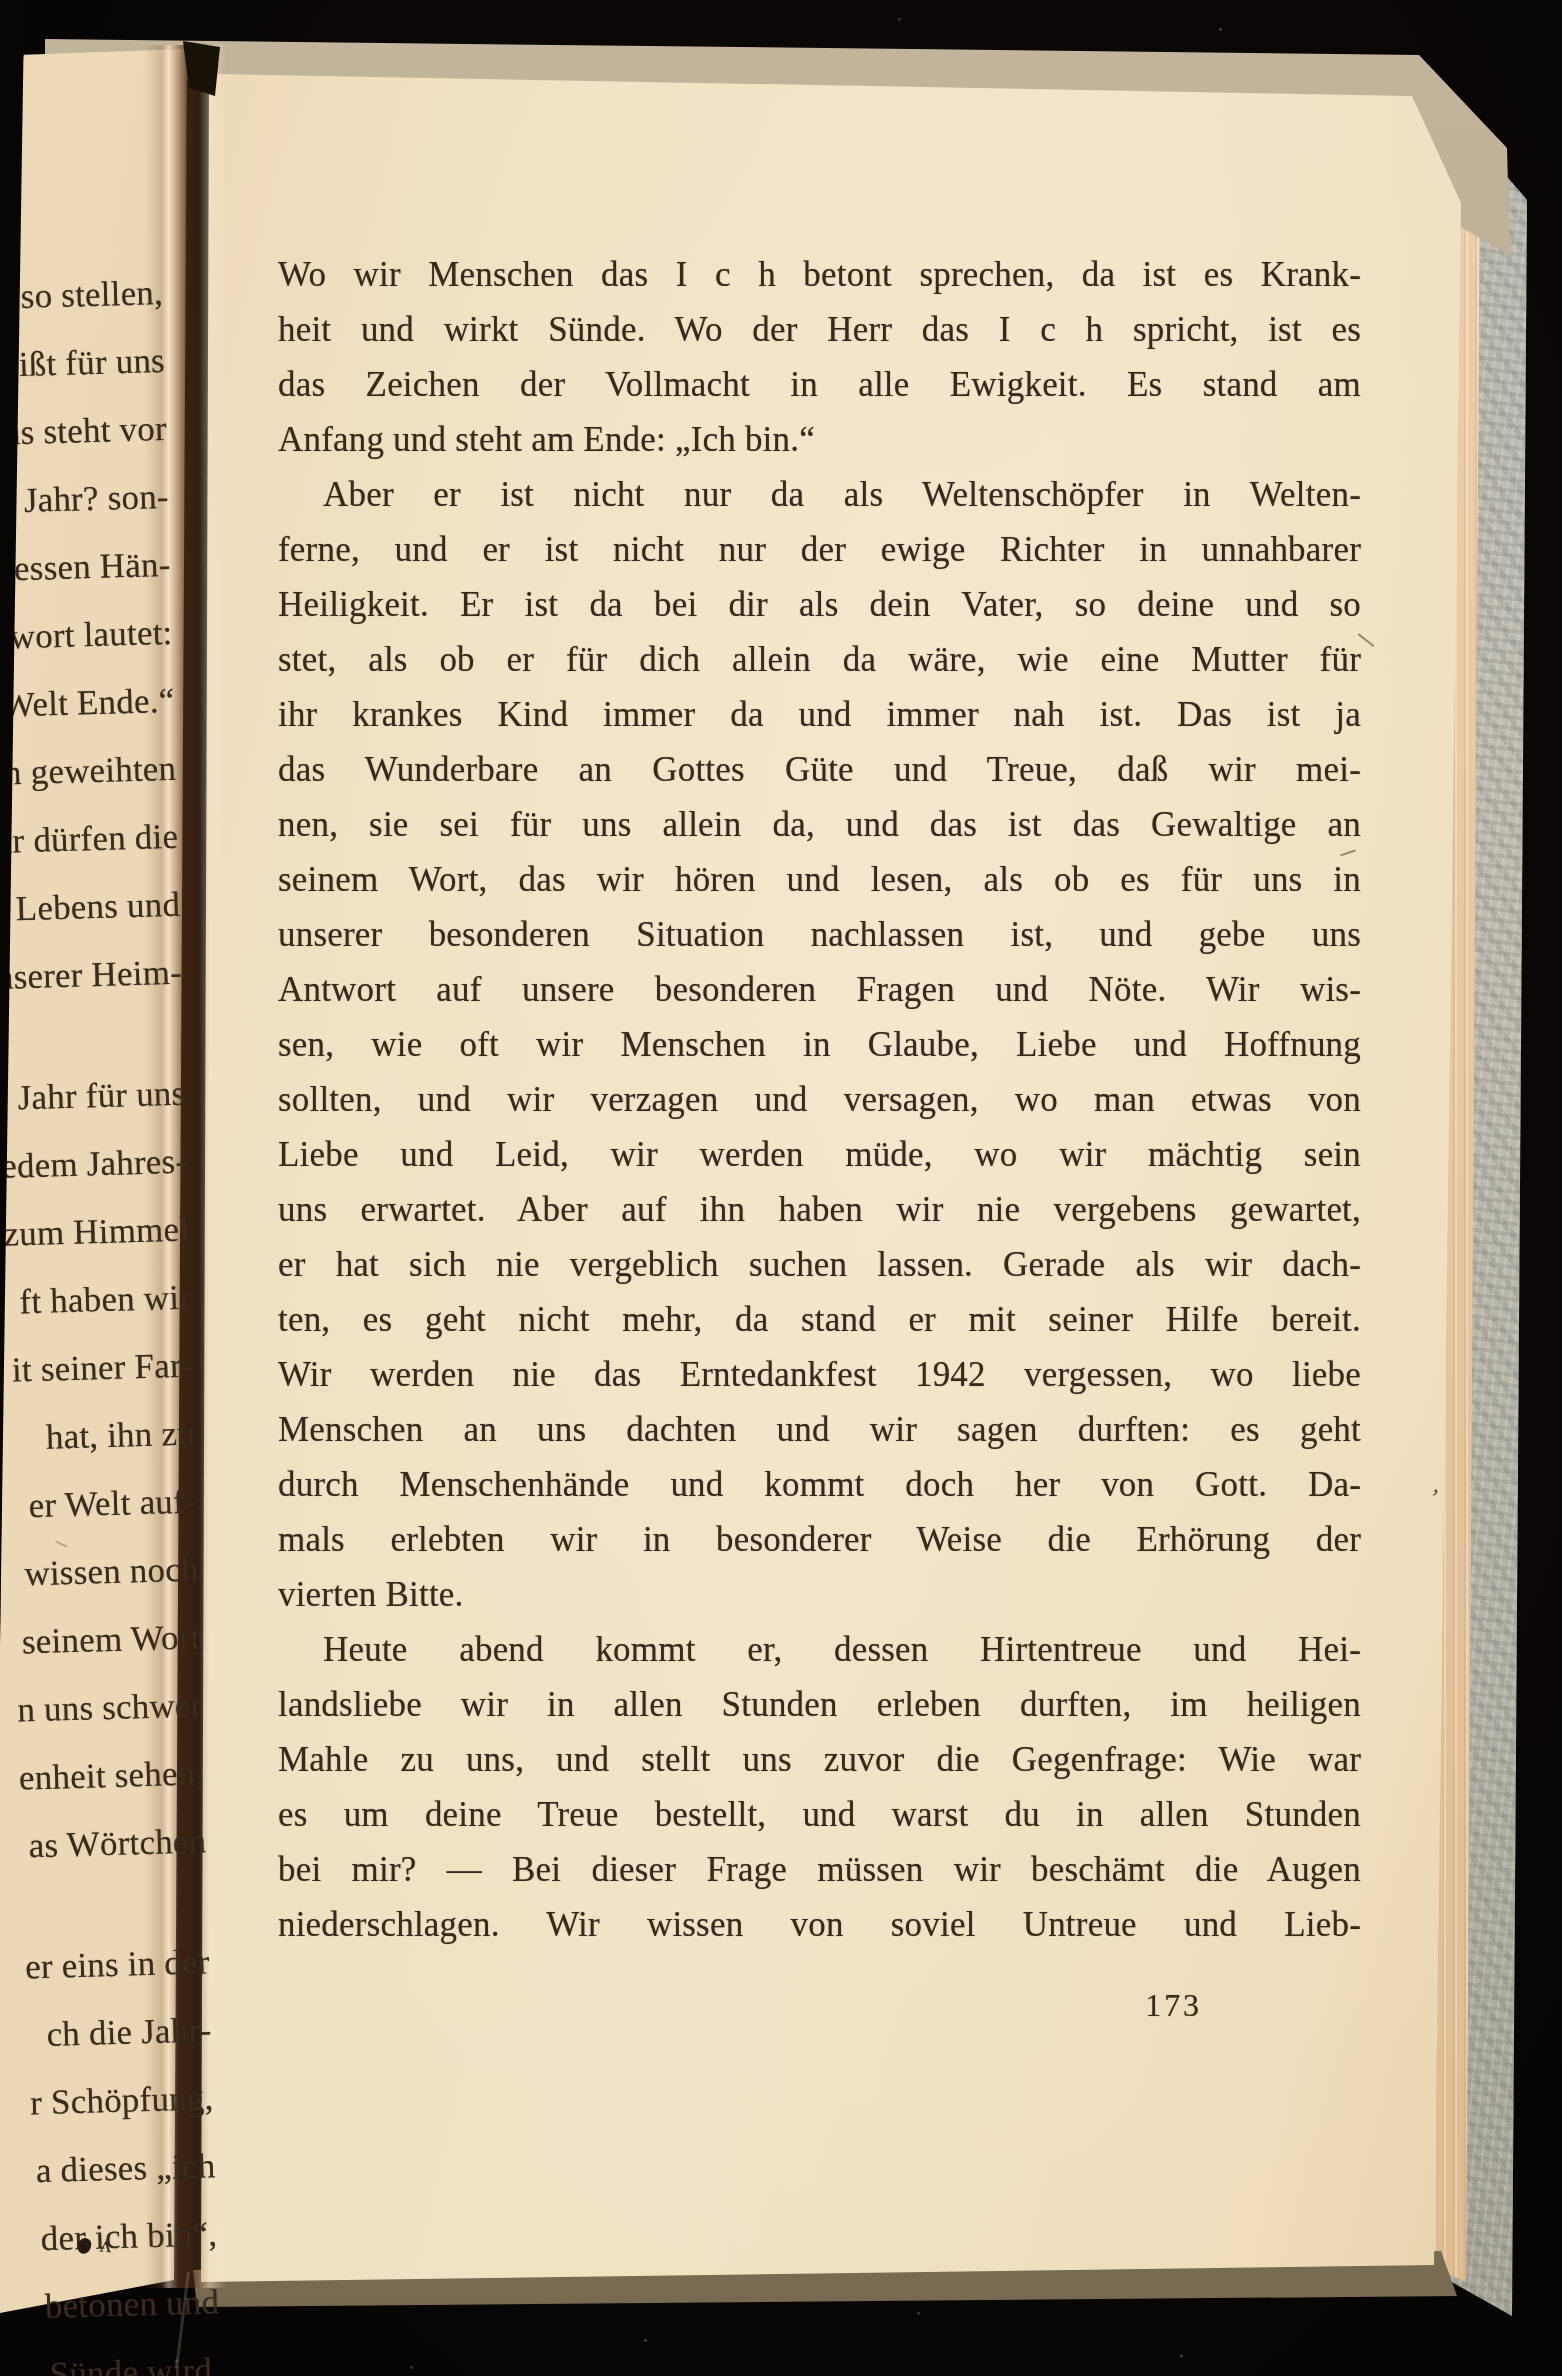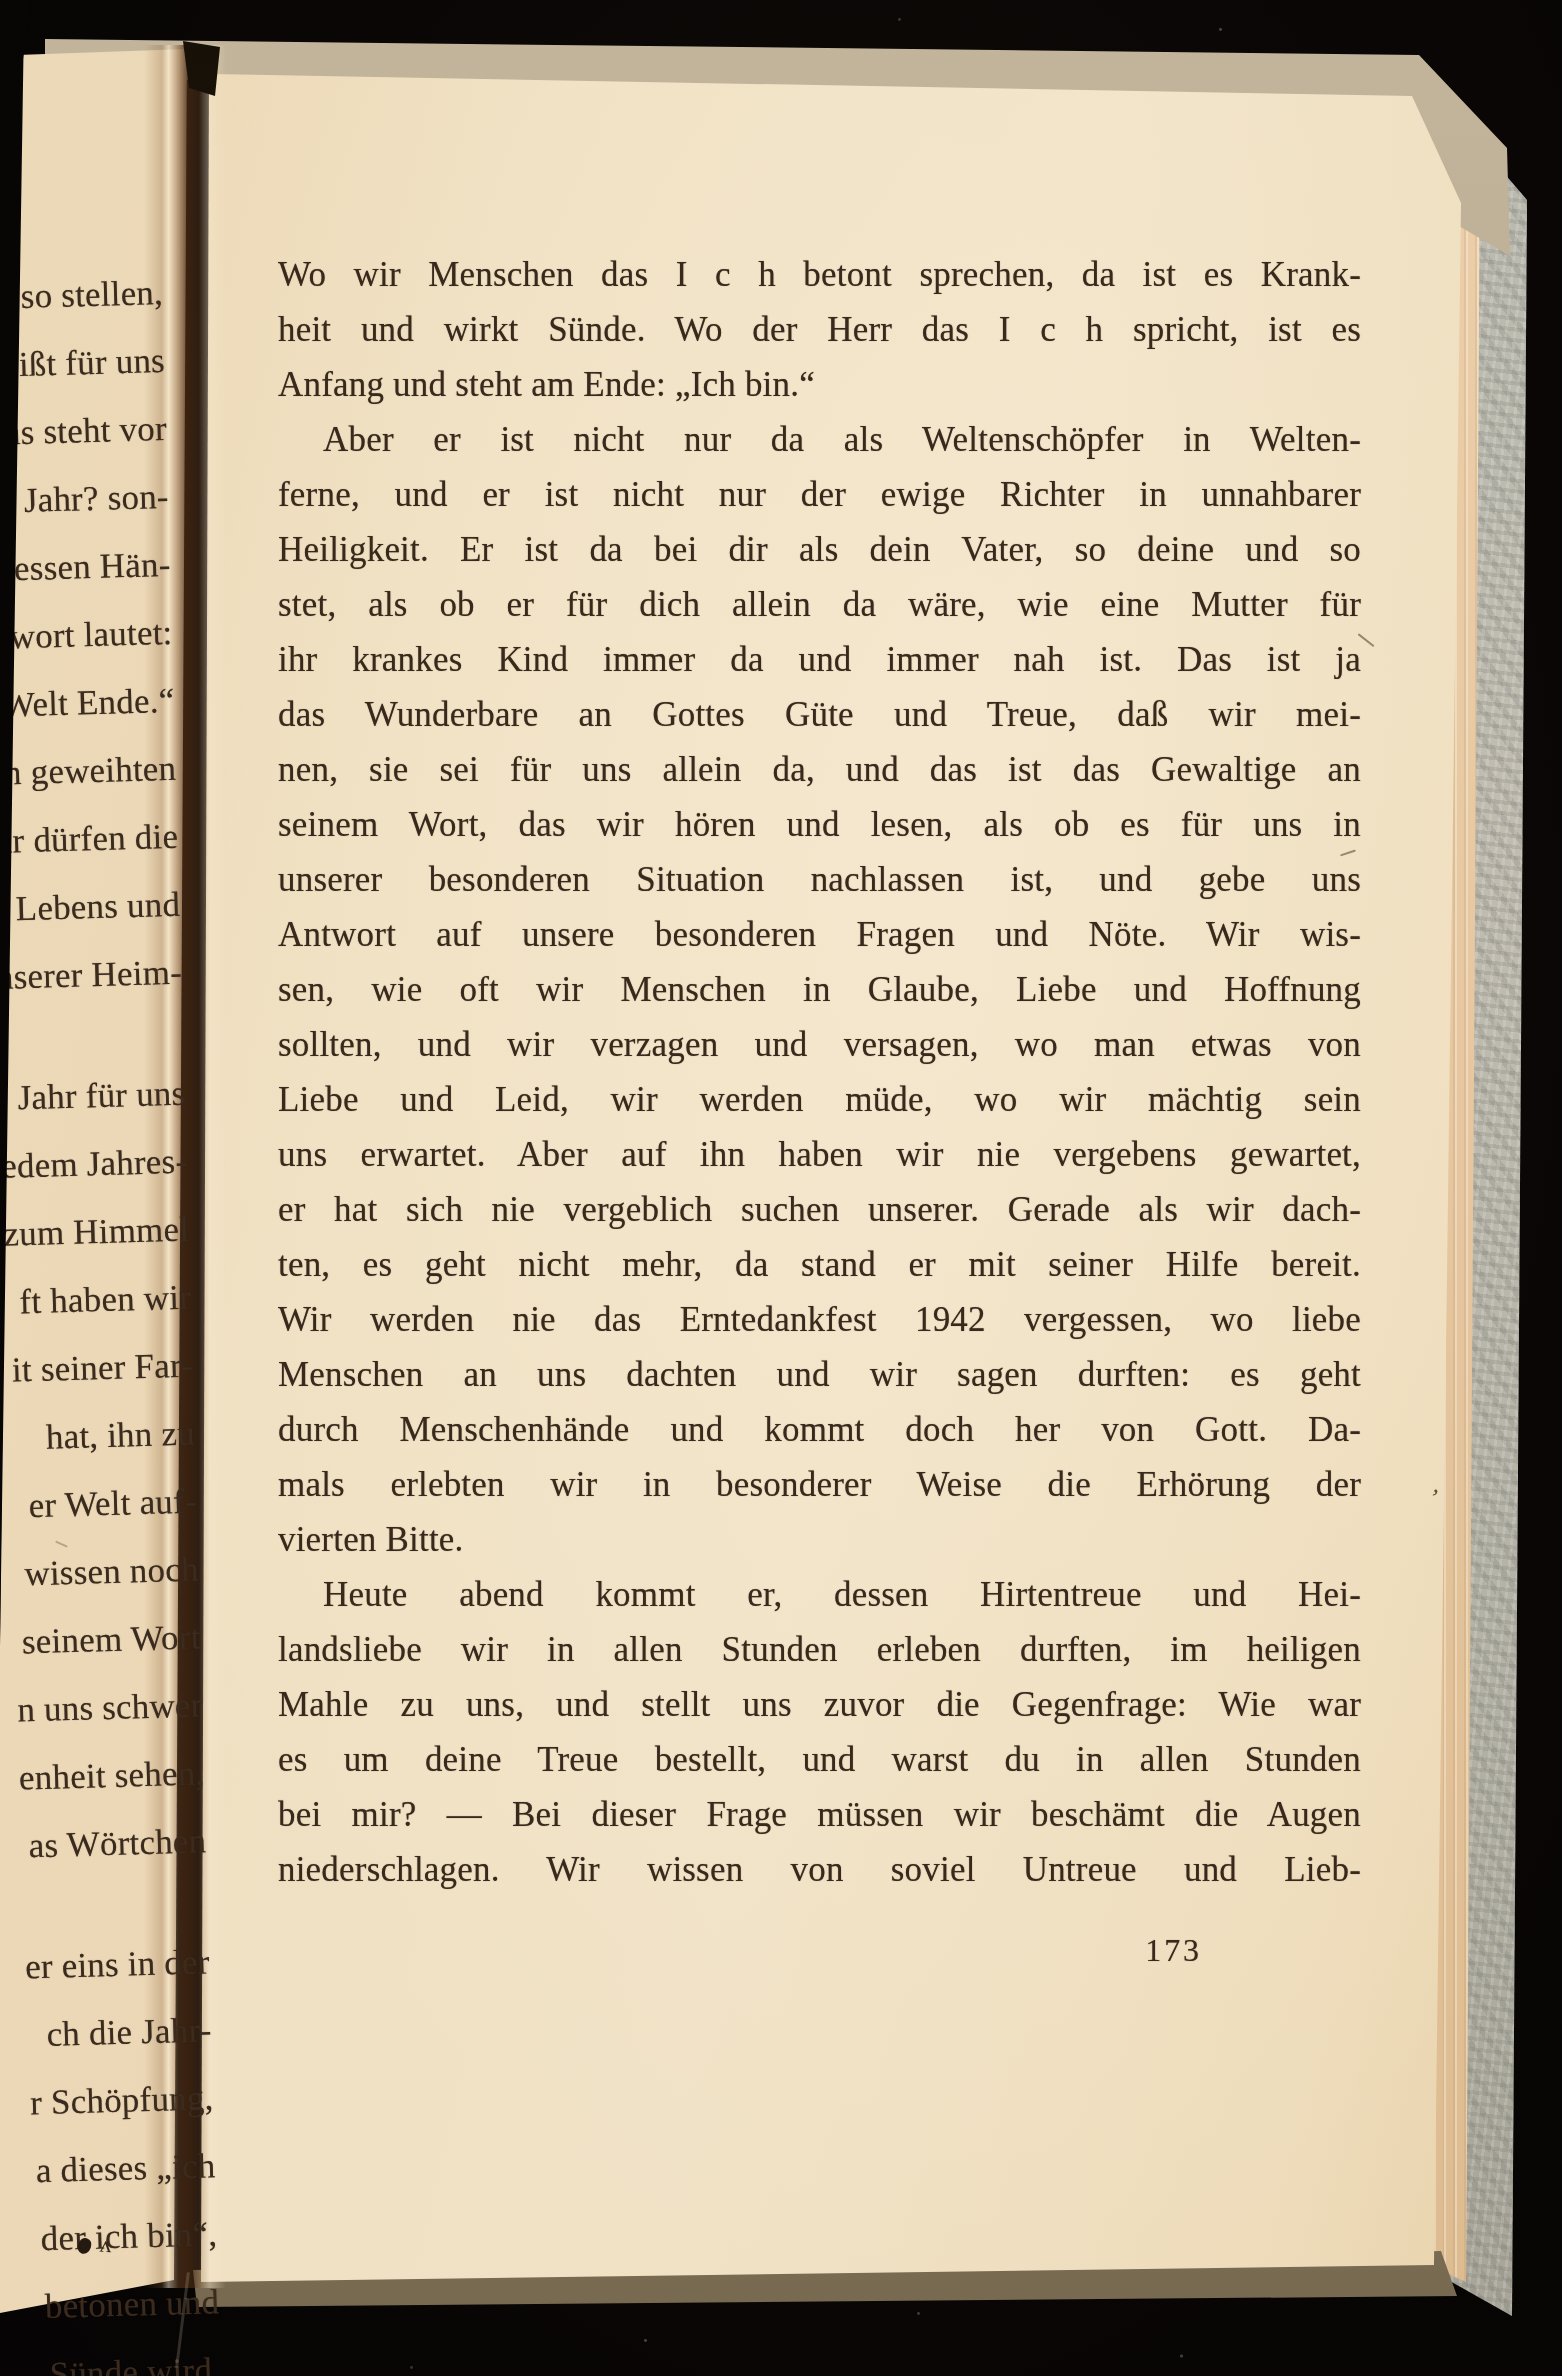--- a/index.html
+++ b/index.html
@@ -154,36 +154,37 @@
     <div class="lline">a dieses „ich</div>
     <div class="lline">der ich bin“,</div>
     <div class="lline">betonen und</div>
     <div class="lline">Sünde wird.</div>
   </div>
   <div class="layer left-sliver"></div>
 
   <div class="main-text">
     <div class="pline">Wo wir Menschen das I c h betont sprechen, da ist es Krank-</div>
     <div class="pline">heit und wirkt Sünde. Wo der Herr das I c h spricht, ist es</div>
+    <div class="pline">das Zeichen der Vollmacht in alle Ewigkeit. Es stand am</div>
     <div class="pline end">Anfang und steht am Ende: „Ich bin.“</div>
     <div class="pline ind">Aber er ist nicht nur da als Weltenschöpfer in Welten-</div>
     <div class="pline">ferne, und er ist nicht nur der ewige Richter in unnahbarer</div>
     <div class="pline">Heiligkeit. Er ist da bei dir als dein Vater, so deine und so</div>
     <div class="pline">stet, als ob er für dich allein da wäre, wie eine Mutter für</div>
     <div class="pline">ihr krankes Kind immer da und immer nah ist. Das ist ja</div>
     <div class="pline">das Wunderbare an Gottes Güte und Treue, daß wir mei-</div>
     <div class="pline">nen, sie sei für uns allein da, und das ist das Gewaltige an</div>
     <div class="pline">seinem Wort, das wir hören und lesen, als ob es für uns in</div>
     <div class="pline">unserer besonderen Situation nachlassen ist, und gebe uns</div>
     <div class="pline">Antwort auf unsere besonderen Fragen und Nöte. Wir wis-</div>
     <div class="pline">sen, wie oft wir Menschen in Glaube, Liebe und Hoffnung</div>
     <div class="pline">sollten, und wir verzagen und versagen, wo man etwas von</div>
     <div class="pline">Liebe und Leid, wir werden müde, wo wir mächtig sein</div>
     <div class="pline">uns erwartet. Aber auf ihn haben wir nie vergebens gewartet,</div>
-    <div class="pline">er hat sich nie vergeblich suchen unserer. Gerade als wir dach-</div>
+    <div class="pline">er hat sich nie vergeblich suchen lassen. Gerade als wir dach-</div>
     <div class="pline">ten, es geht nicht mehr, da stand er mit seiner Hilfe bereit.</div>
     <div class="pline">Wir werden nie das Erntedankfest 1942 vergessen, wo liebe</div>
     <div class="pline">Menschen an uns dachten und wir sagen durften: es geht</div>
     <div class="pline">durch Menschenhände und kommt doch her von Gott. Da-</div>
     <div class="pline">mals erlebten wir in besonderer Weise die Erhörung der</div>
     <div class="pline end">vierten Bitte.</div>
     <div class="pline ind">Heute abend kommt er, dessen Hirtentreue und Hei-</div>
     <div class="pline">landsliebe wir in allen Stunden erleben durften, im heiligen</div>
     <div class="pline">Mahle zu uns, und stellt uns zuvor die Gegenfrage: Wie war</div>
     <div class="pline">es um deine Treue bestellt, und warst du in allen Stunden</div>

